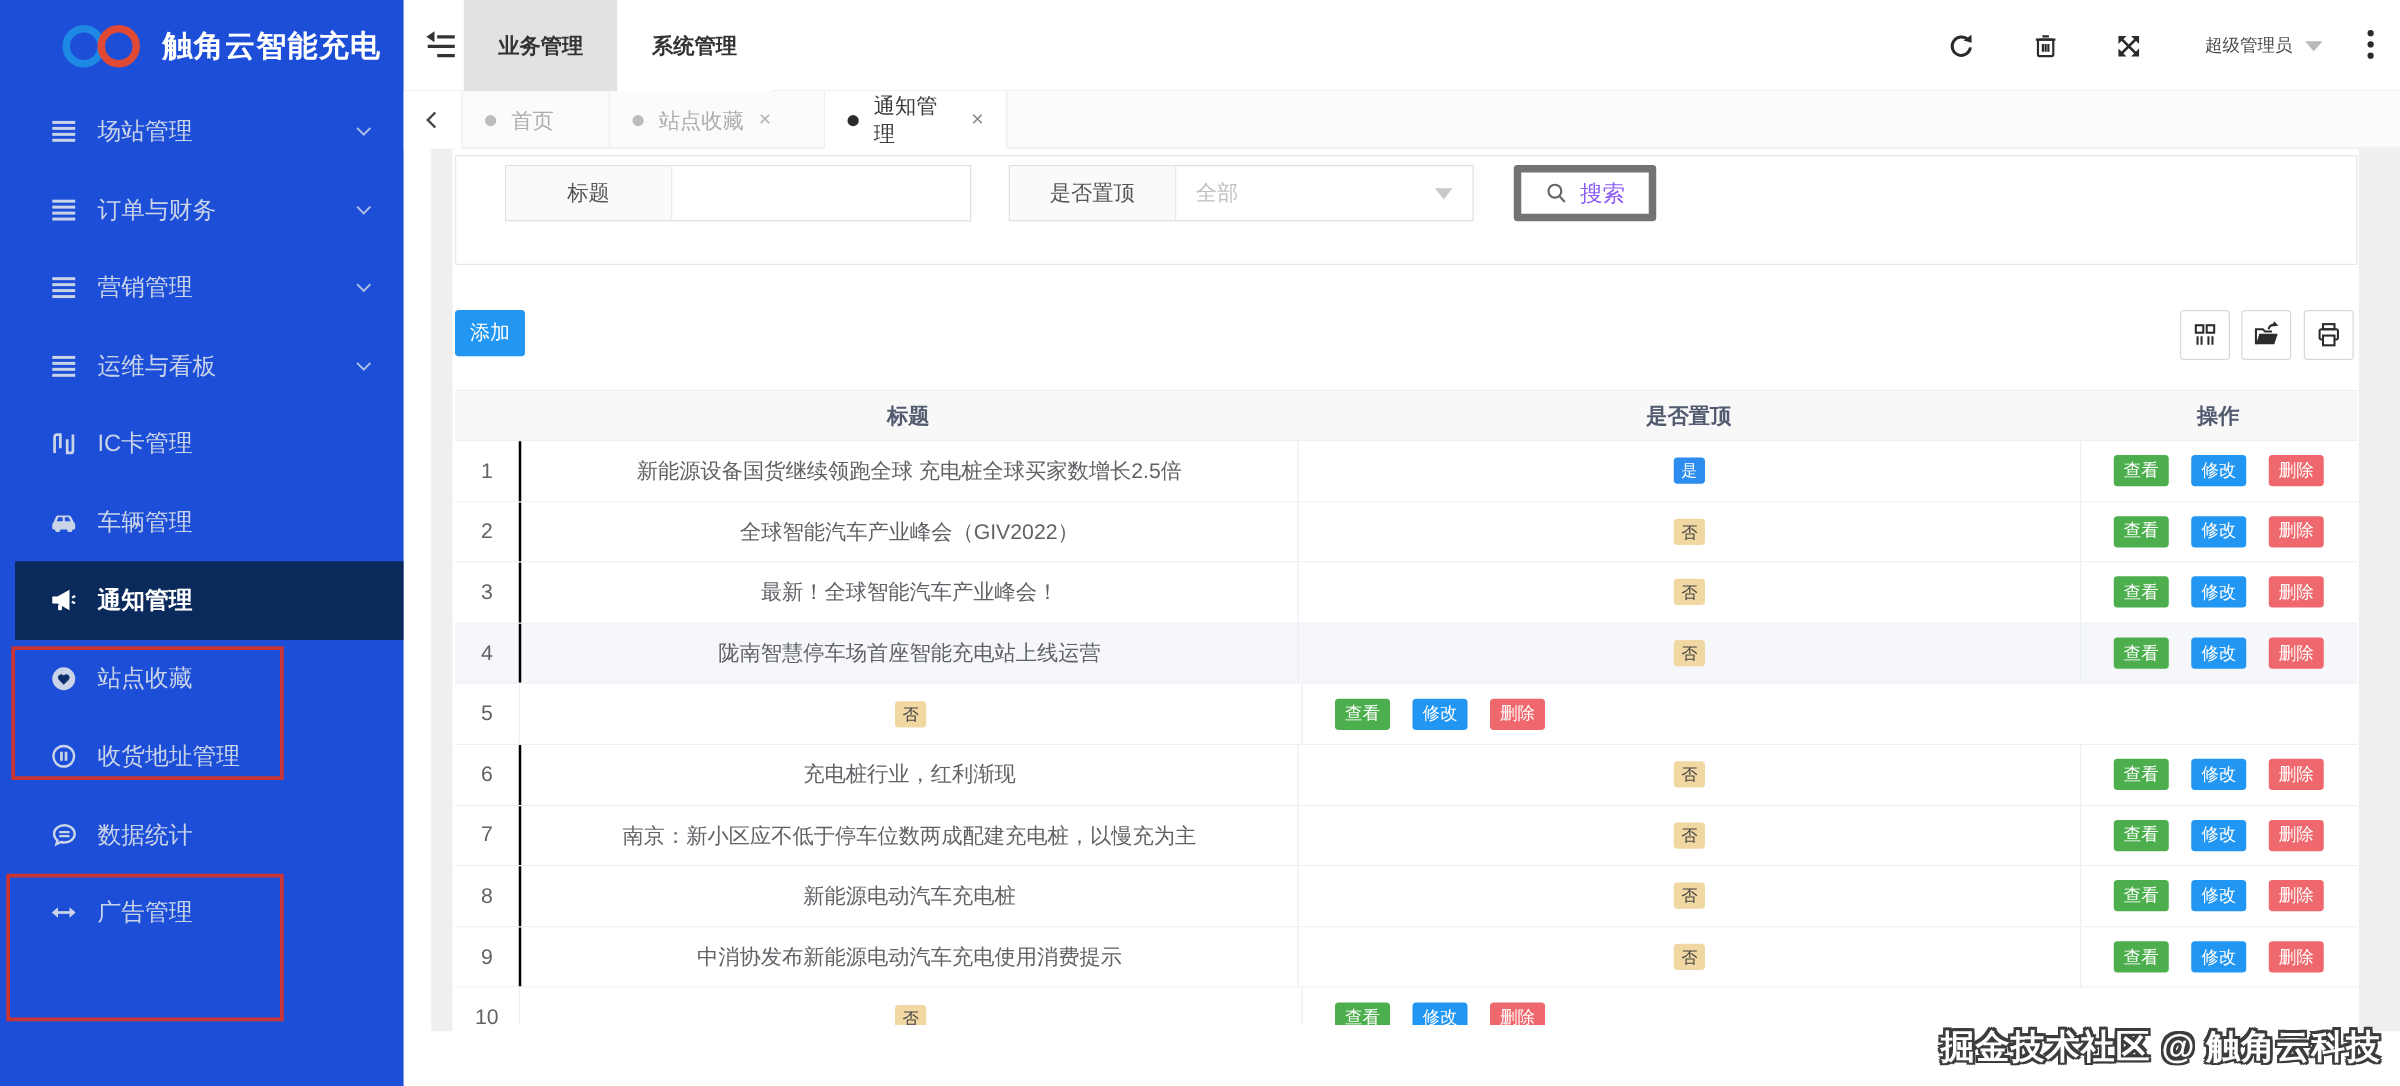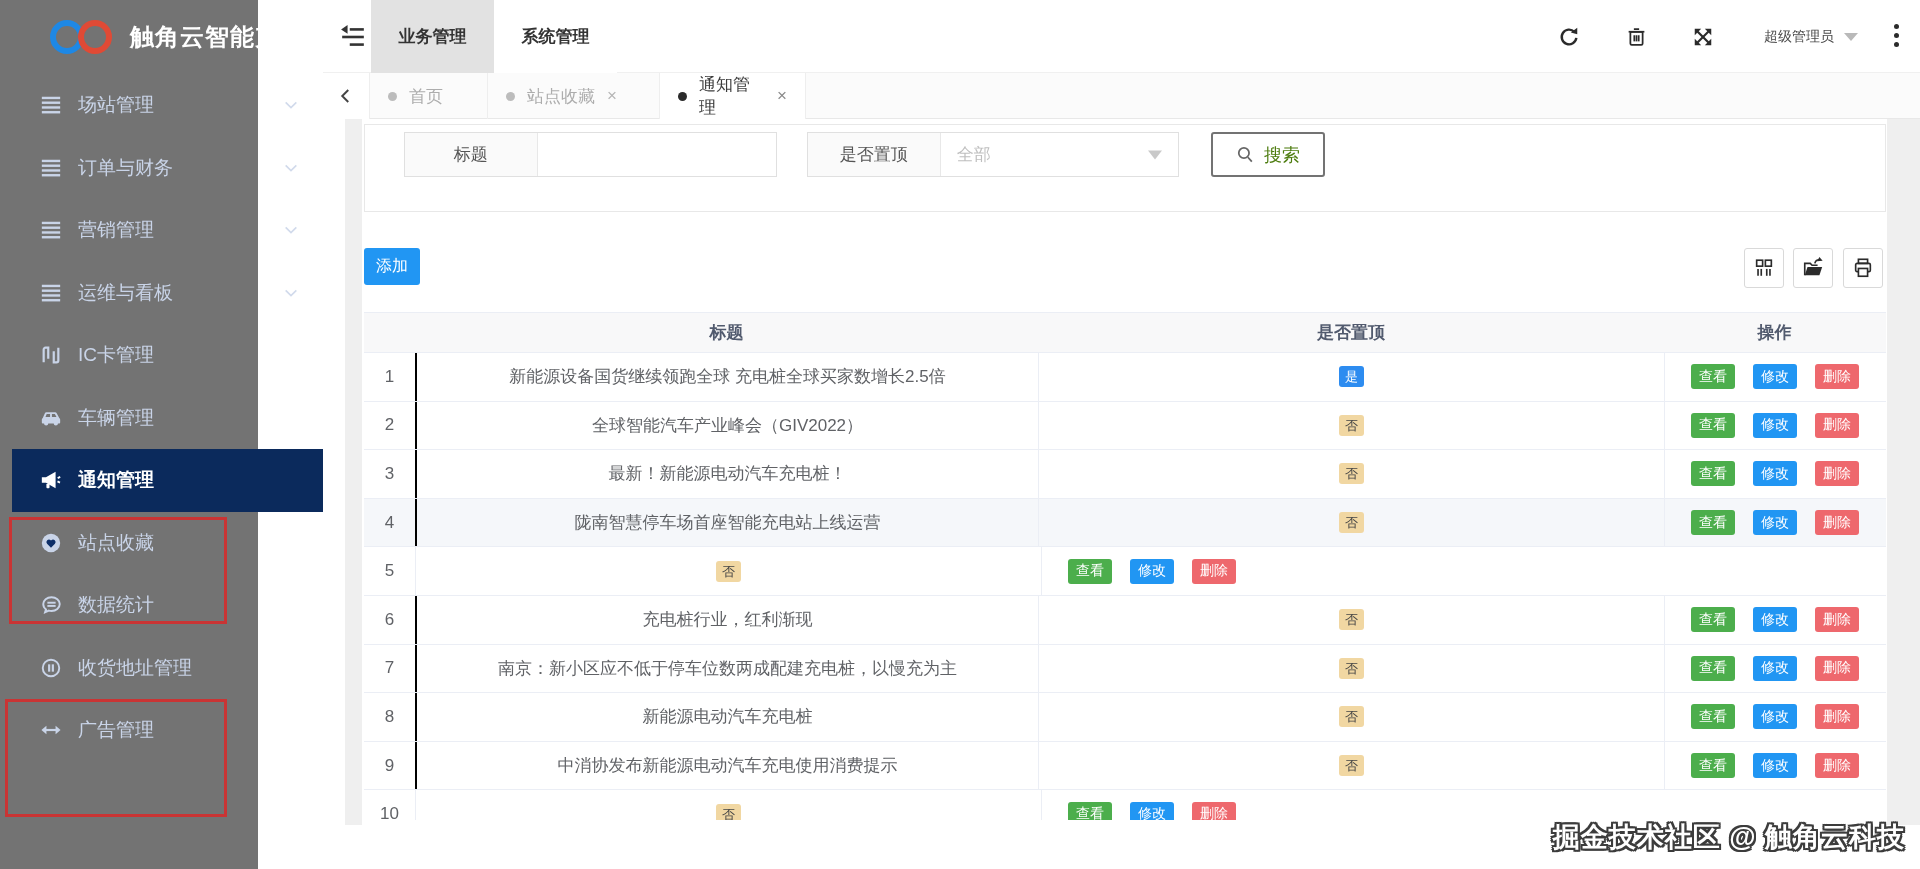--- a/index.html
+++ b/index.html
@@ -1,21 +1,21 @@
 <!DOCTYPE html>
 <html><head>
 <meta charset="utf-8">
 <style>
   * { margin:0; padding:0; box-sizing:border-box; }
   html,body { width:1920px; height:869px; }
   body { font-family:"Liberation Sans","DejaVu Sans",sans-serif; background:#fff; }
   .app { position:relative; width:1920px; height:869px; overflow:hidden; background:#fff; }
 
   
-  .sidebar { position:absolute; left:0; top:0; width:258px; height:869px; background:#737373; color:#c9d4e8; }
+  .sidebar { position:absolute; left:0; top:0; width:323px; height:869px; background:#1d4ed8; color:#c9d4e8; }
   .logo-row { position:absolute; left:0; top:0; width:323px; height:74px; display:flex; align-items:center; }
   .rings { position:relative; width:66px; height:38px; margin-left:50px; }
   .ring { position:absolute; top:2px; width:34px; height:34px; border-radius:50%; }
   .ring.blue { left:0; border:6px solid #1e88e5; }
   .ring.red  { left:28px; border:6px solid #e04a35; }
   .brand-title { color:#fff; font-size:24px; font-weight:bold; margin-left:14px; letter-spacing:1px; white-space:nowrap; }
   .menu { position:absolute; left:0; top:74px; width:323px; }
   .menu-item { position:relative; height:62.5px; display:flex; align-items:center; cursor:pointer; color:#c9d4e8; font-size:19px;margin-left:12px; }
   .menu-item .mi-icon { width:26px; height:24px; margin-left:26px; display:flex; align-items:center; justify-content:center; flex:none; }
   .menu-item .mi-label { margin-left:14px; white-space:nowrap; }
@@ -58,21 +58,21 @@
 
   .search-panel { position:absolute; left:41px; top:5px; width:1522px; height:88px; background:#fff; border:1px solid #e8e8e8; }
   .fgroup { position:absolute; top:7px; height:45px; border:1px solid #e0e0e0; display:flex; background:#fff; }
   .fgroup .flabel { width:133px; background:#fafafa; border-right:1px solid #e8e8e8; display:flex; align-items:center; justify-content:center; font-size:17px; color:#555; }
   .fgroup.g1 { left:39px; width:373px; }
   .fgroup.g1 input { border:none; outline:none; width:239px; font-size:16px; padding:0 10px; color:#333; }
   .fgroup.g2 { left:442px; width:372px; }
   .select-box { position:relative; width:238px; display:flex; align-items:center; cursor:pointer; }
   .select-value { font-size:17px; color:#bfbfbf; margin-left:16px; }
   .select-caret { position:absolute; right:16px; top:50%; transform:translateY(-50%); width:0; height:0; border-left:7px solid transparent; border-right:7px solid transparent; border-top:9px solid #c9c9c9; }
-  .search-btn { position:absolute; left:846px; top:7px; width:114px; height:45px; border:2px solid #737373; border-radius:3px; background:#fff; display:flex; align-items:center; justify-content:center; font-size:18px; color:#4d7c0f; cursor:pointer; }
+  .search-btn { position:absolute; left:846px; top:7px; width:114px; height:45px; border:6px solid #737373; border-radius:3px; background:#fff; display:flex; align-items:center; justify-content:center; font-size:18px; color:#8b5cf6; cursor:pointer; }
   .search-btn .mag { width:19px; height:19px; margin-right:9px; color:#666; }
 
   .add-btn { position:absolute; left:41px; top:129px; width:56px; height:37px; background:#2196f3; color:#fff; font-size:16px; border:none; border-radius:3px; cursor:pointer; }
   .tool-btn { position:absolute; top:129px; width:40px; height:40px; border:1px solid #d9d9d9; border-radius:3px; background:#fff; display:flex; align-items:center; justify-content:center; color:#2b2b2b; cursor:pointer; }
   .tool-btn.tb1 { left:1421px; } .tool-btn.tb2 { left:1470px; } .tool-btn.tb3 { left:1520px; }
 
   
   .table-clip { position:absolute; left:41px; top:193px; width:1522px; height:508px; overflow:hidden; border-top:1px solid #ebeef5; }
   .thead { display:flex; height:40px; background:#f8f8f9; border-bottom:1px solid #ebeef5; align-items:center; font-size:17px; font-weight:bold; color:#515a6e; }
   .trow { display:flex; height:48.6px; border-bottom:1px solid #ebeef5; align-items:center; font-size:17px; color:#606266; background:#fff; }
@@ -202,37 +202,37 @@
           <span class="mi-icon">
             <svg class="ic" viewBox="0 0 24 24" width="22" height="22">
               <circle cx="12" cy="12" r="10" fill="currentColor"></circle>
               <path d="M12 17.2l-4.3-4.4a2.8 2.8 0 0 1 4-3.9l.3.3.3-.3a2.8 2.8 0 0 1 4 3.9z" fill="#0d2e68"></path>
             </svg>
           </span>
           <span class="mi-label">站点收藏</span>
         </div>
         <div class="menu-item">
           <span class="mi-icon">
+            <svg class="ic" viewBox="0 0 24 24" width="22" height="22" fill="none" stroke="currentColor" stroke-width="2.1">
+              <circle cx="12" cy="12" r="9"></circle>
+              <line x1="10" y1="8" x2="10" y2="16" stroke-width="2.4"></line>
+              <line x1="14" y1="8" x2="14" y2="16" stroke-width="2.4"></line>
+            </svg>
+          </span>
+          <span class="mi-label">收货地址管理</span>
+        </div>
+        <div class="menu-item">
+          <span class="mi-icon">
             <svg class="ic" viewBox="0 0 24 24" width="23" height="22" fill="none" stroke="currentColor" stroke-width="2.1">
               <path d="M12 3.5c5 0 9 3.2 9 7.5s-4 7.5-9 7.5c-1 0-2-.1-2.9-.4L5 20l1-3.2c-1.9-1.4-3-3.4-3-5.8 0-4.3 4-7.5 9-7.5z"></path>
               <line x1="7.5" y1="9.5" x2="16.5" y2="9.5"></line>
               <line x1="7.5" y1="13" x2="16.5" y2="13"></line>
             </svg>
           </span>
           <span class="mi-label">数据统计</span>
-        </div>
-        <div class="menu-item">
-          <span class="mi-icon">
-            <svg class="ic" viewBox="0 0 24 24" width="22" height="22" fill="none" stroke="currentColor" stroke-width="2.1">
-              <circle cx="12" cy="12" r="9"></circle>
-              <line x1="10" y1="8" x2="10" y2="16" stroke-width="2.4"></line>
-              <line x1="14" y1="8" x2="14" y2="16" stroke-width="2.4"></line>
-            </svg>
-          </span>
-          <span class="mi-label">收货地址管理</span>
         </div>
         <div class="menu-item">
           <span class="mi-icon">
             <svg class="ic" viewBox="0 0 24 24" width="24" height="20" fill="currentColor">
               <rect x="5" y="10.7" width="14" height="2.6"></rect>
               <polygon points="6.5,7 0.5,12 6.5,17"></polygon>
               <polygon points="17.5,7 23.5,12 17.5,17"></polygon>
             </svg>
           </span>
           <span class="mi-label">广告管理</span>
@@ -409,21 +409,21 @@
               <span class="badge no">否</span>
             </div>
             <div class="c-op">
               <button class="rbtn view">查看</button>
               <button class="rbtn edit">修改</button>
               <button class="rbtn del">删除</button>
             </div>
           </div>
           <div class="trow">
             <div class="c-num">3</div>
-            <div class="c-title">最新！新能源电动汽车充电桩！</div>
+            <div class="c-title">最新！全球智能汽车产业峰会！</div>
             <div class="c-top">
               <span class="badge no">否</span>
             </div>
             <div class="c-op">
               <button class="rbtn view">查看</button>
               <button class="rbtn edit">修改</button>
               <button class="rbtn del">删除</button>
             </div>
           </div>
           <div class="trow hl">

